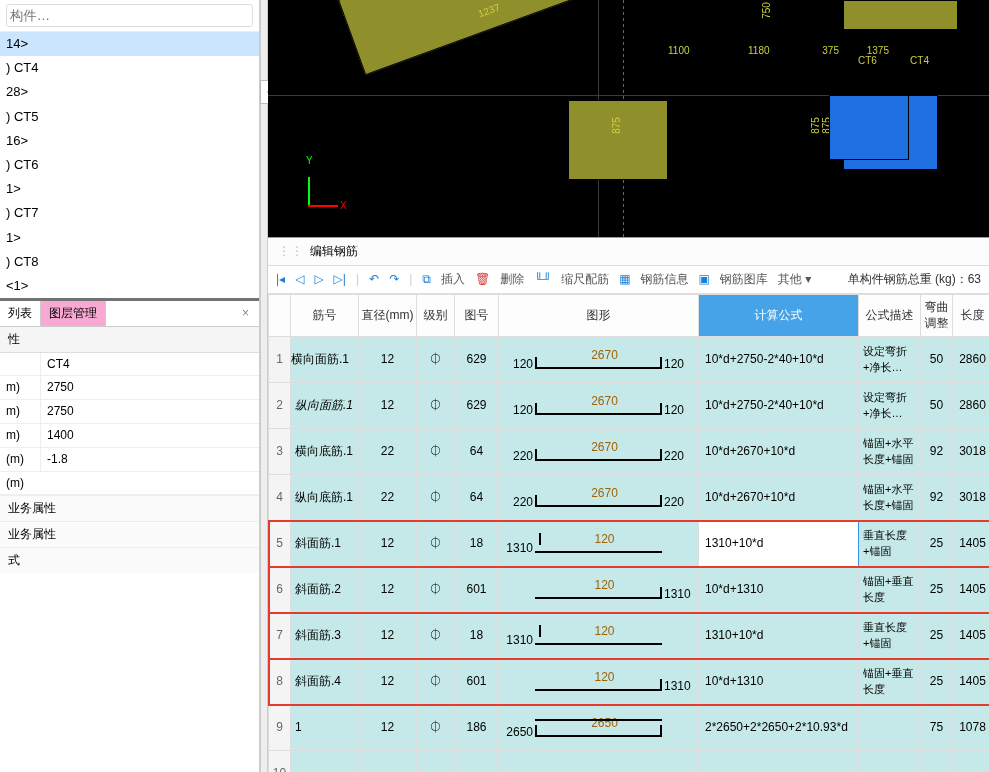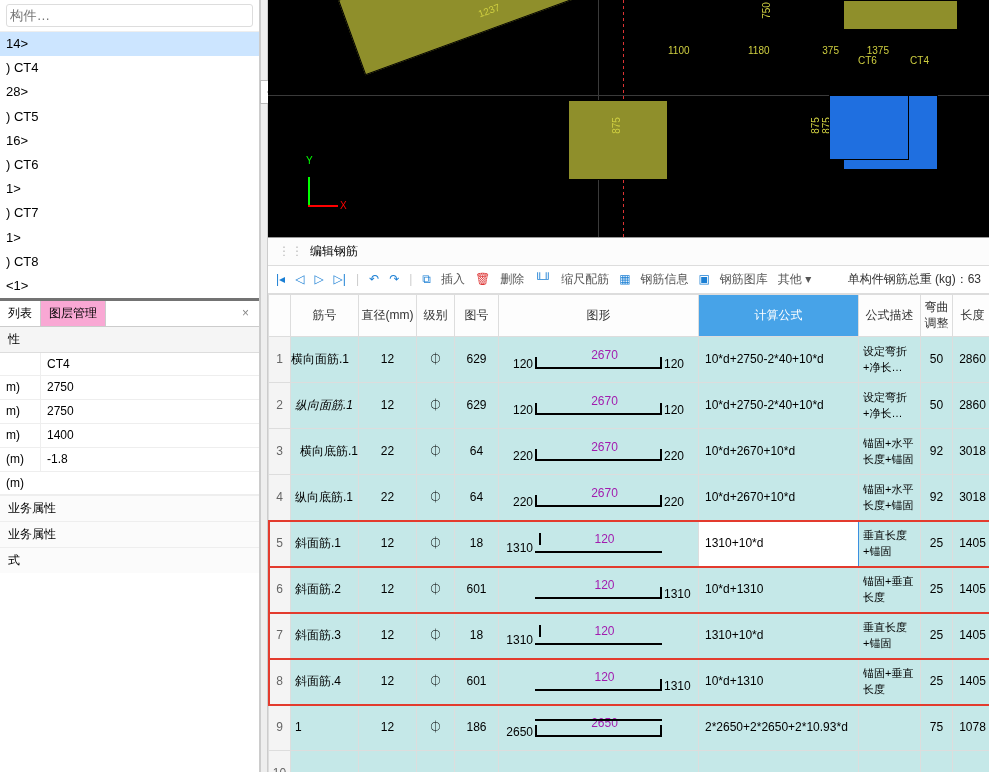--- a/index.html
+++ b/index.html
@@ -58,21 +58,21 @@
 .tbl td.formula-cell { text-align:left; padding:0 6px; }
 .tbl td.formula-cell.editing { border:1px solid #3b8fe0; background:#fff;}
 .tbl td.desc { font-size:11px; text-align:left; padding:0 4px;}
 .shape { position:relative; height:30px; }
 .shape .bar { position:absolute; left:32px; right:32px; bottom:6px; border-bottom:2px solid #000;}
 .shape .hook-l { position:absolute; left:32px; bottom:6px; width:1px; height:12px; border-left:2px solid #000;}
 .shape .hook-r { position:absolute; right:32px; bottom:6px; width:1px; height:12px; border-right:2px solid #000;}
 .shape .hook-l-only { position:absolute; left:36px; top:4px; width:1px; height:12px; border-left:2px solid #000;}
 .shape .num-l { position:absolute; left:0; bottom:2px; width:30px; text-align:right;}
 .shape .num-r { position:absolute; right:0; bottom:2px; width:30px; text-align:left;}
-.shape .num-c { position:absolute; left:12px; right:0; top:2px; text-align:center; color:#a21caf;}
+.shape .num-c { position:absolute; left:12px; right:0; top:2px; text-align:center; color:#a16207;}
 .redbox { outline:2px solid #e33b2e; outline-offset:-1px;}
 
 
 .ftg { position:absolute; background:#8f8f2b; border:1px solid #000; }
 .ftg.sel { background:#1f6fe0; }
 .dim { position:absolute; color:#cfcf40; font:10px sans-serif;}
 .grid-line { position:absolute; background:#3a3a3a;}
 </style>
 </head>
 <body>
@@ -267,21 +267,21 @@
                 <div class="hook-r"></div>
               </div>
             </td>
             <td class="formula-cell">10*d+2750-2*40+10*d</td>
             <td class="desc">设定弯折+净长…</td>
             <td>50</td>
             <td>2860</td>
           </tr>
           <tr>
             <td class="idx">3</td>
-            <td style="text-align:right;padding-left:4px;">横向底筋.1</td>
+            <td style="text-align:left;padding-left:4px;">横向底筋.1</td>
             <td>22</td>
             <td>⏀</td>
             <td>64</td>
             <td class="shape-cell">
               <div class="shape">
                 <span class="num-l">220</span>
                 <span class="num-c">2670</span>
                 <span class="num-r">220</span>
                 <div class="bar"></div>
                 <div class="hook-l"></div>

